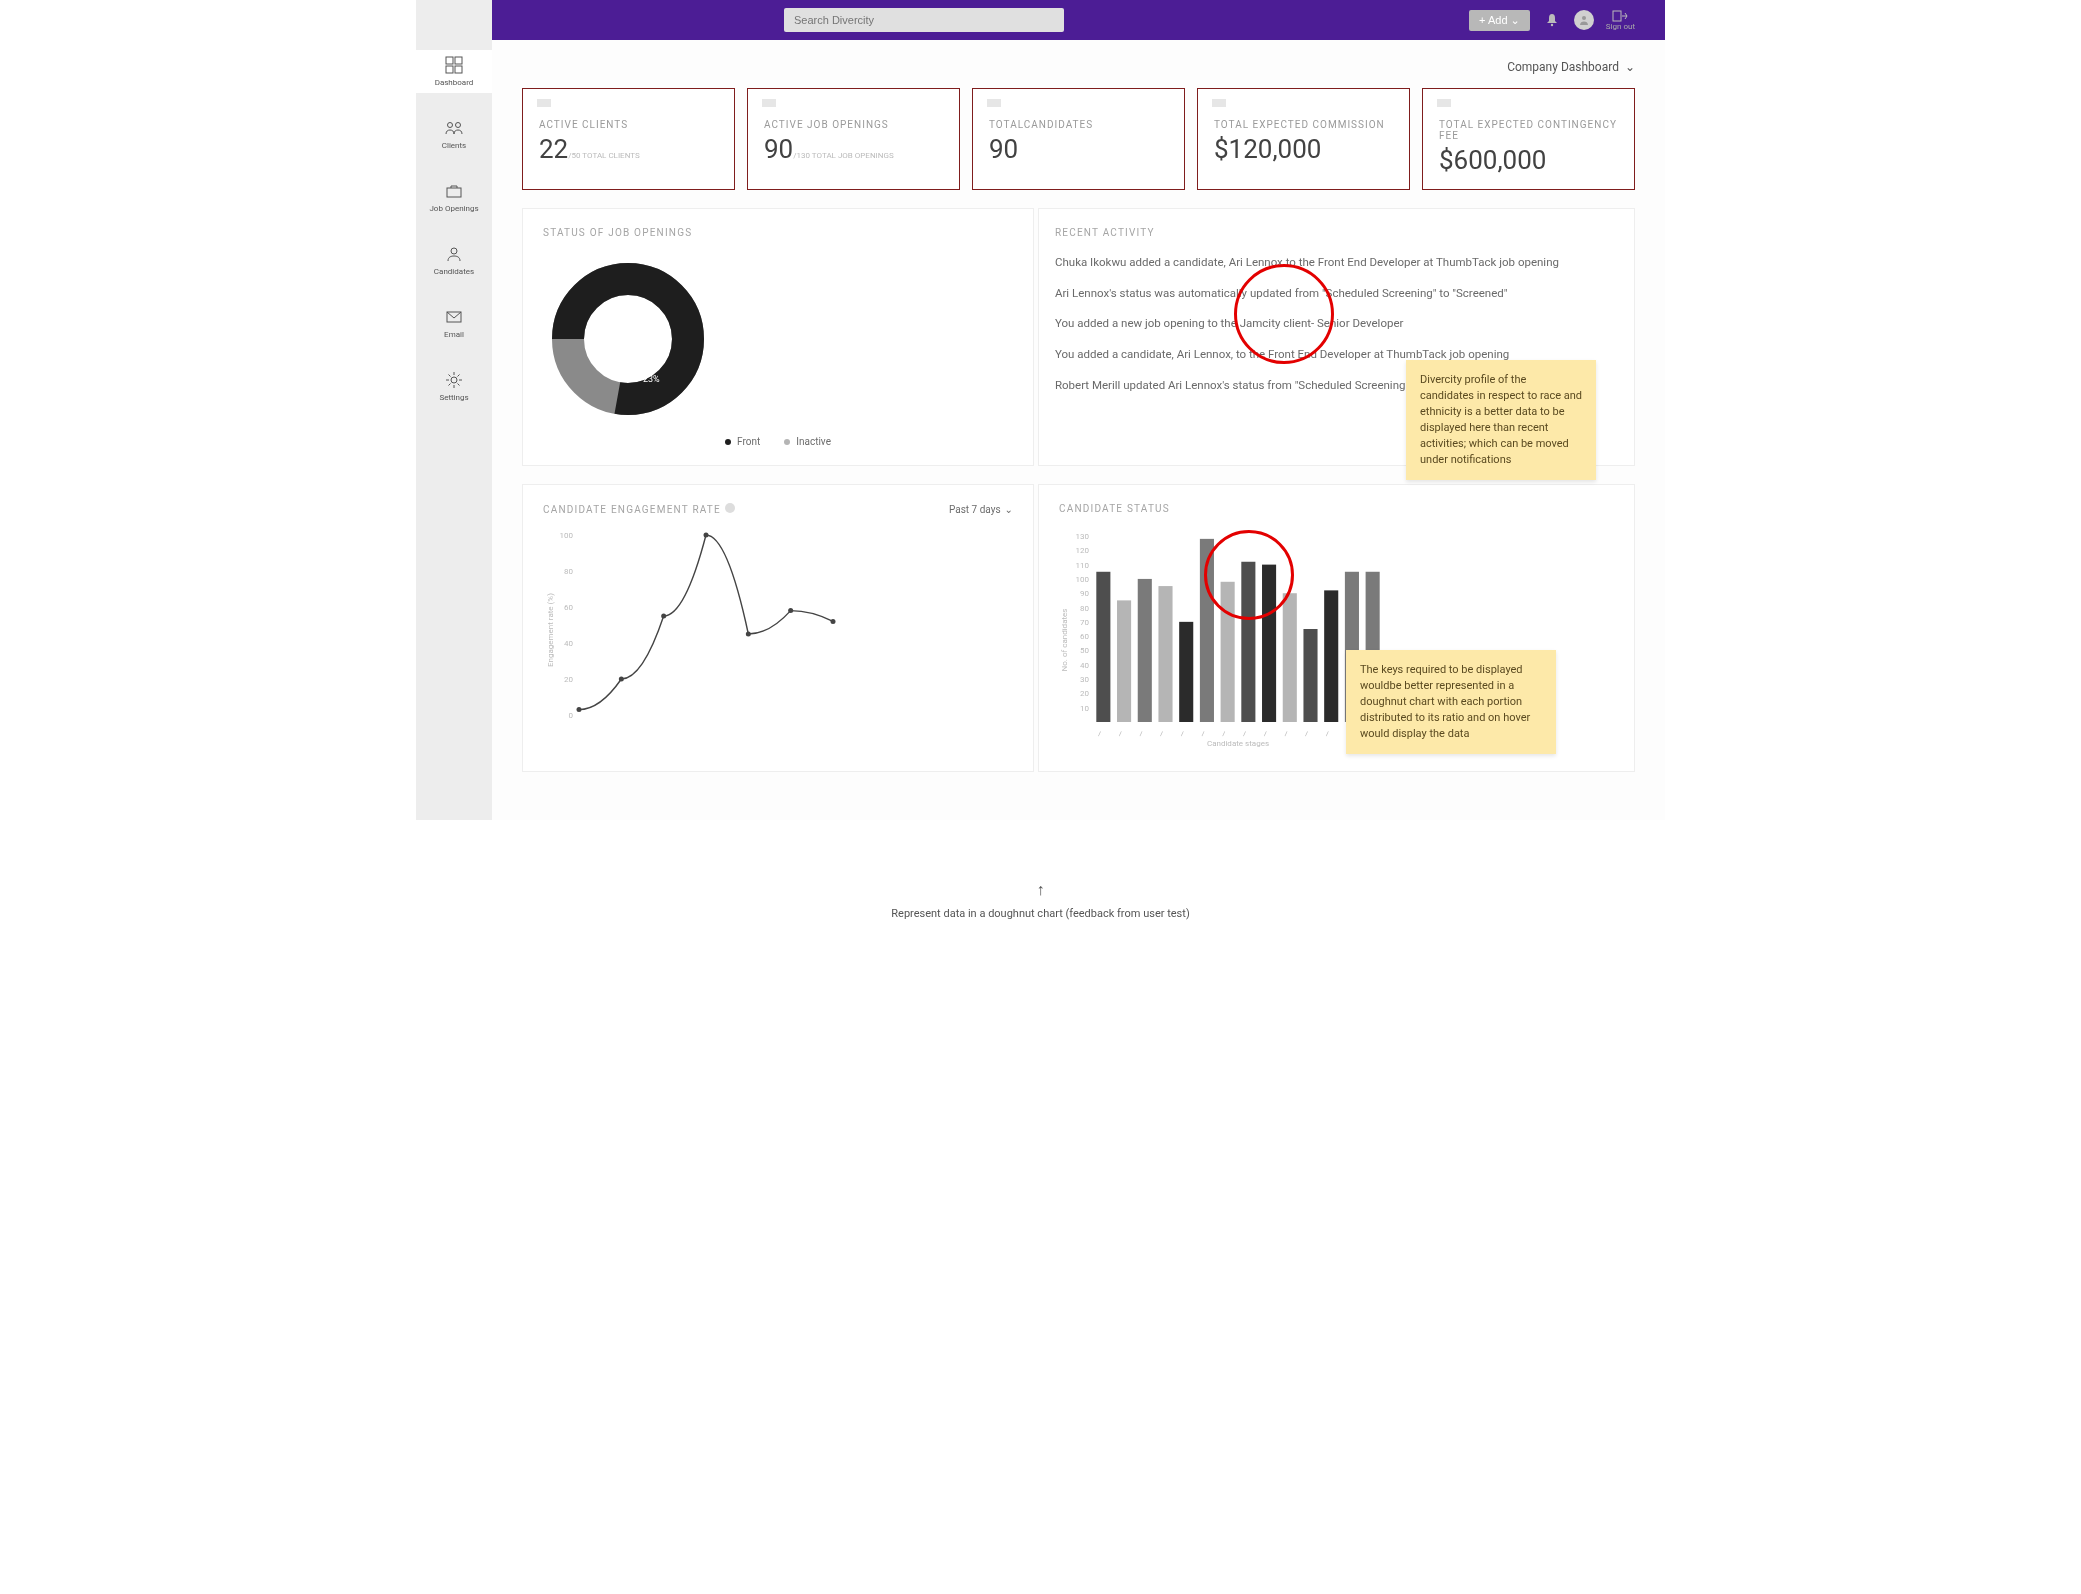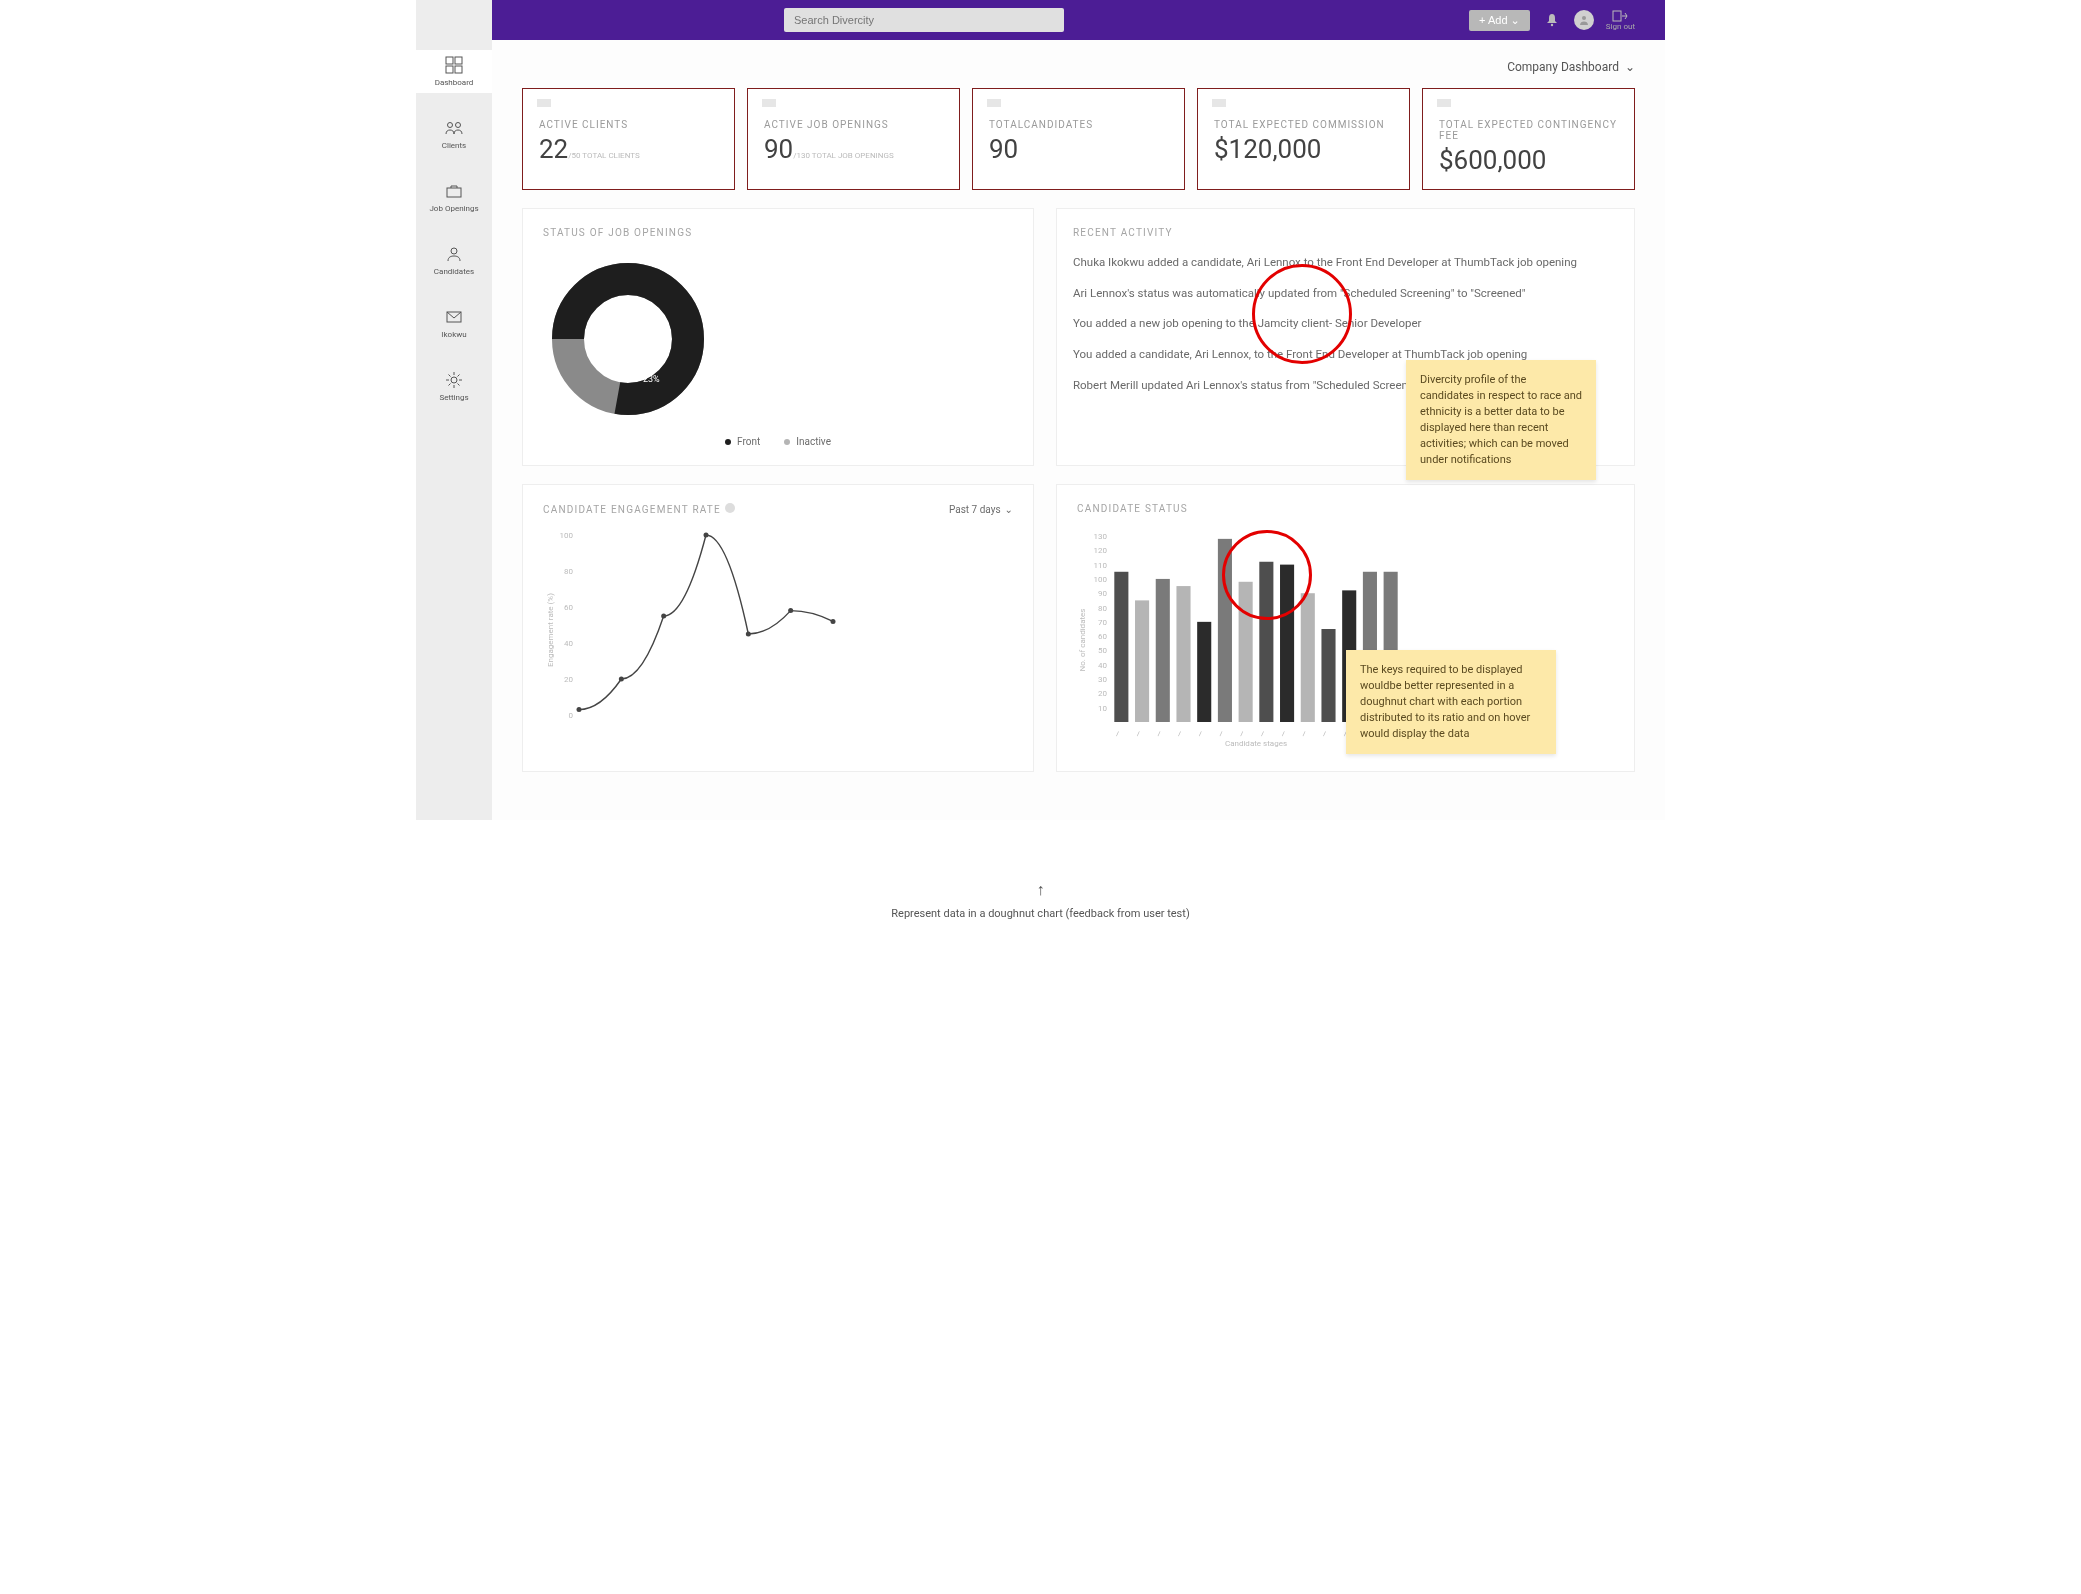--- a/index.html
+++ b/index.html
@@ -103,21 +103,21 @@
     position: relative;
   }
   .stat-dot { width: 14px; height: 8px; background: #e6e6e6; position: absolute; top: 10px; left: 14px; }
   .stat-label {
     font-size: 10px; letter-spacing: 1px; color: #9a9a9a;
     margin-top: 18px; margin-bottom: 4px; text-transform: uppercase;
   }
   .stat-value { font-size: 26px; color: #424242; font-weight: 400; }
   .stat-sub { font-size: 8px; color: #bbb; font-weight: 400; }
   
-  .panels-row { display: flex; gap: 22px; margin-bottom: 18px; }
+  .panels-row { display: flex; gap: 4px; margin-bottom: 18px; }
   .panel {
     background: #fff; border: 1px solid #eee;
     padding: 18px 20px;
     position: relative;
   }
   .panel-title {
     font-size: 10px; letter-spacing: 1.2px; color: #a5a5a5;
     text-transform: uppercase; margin-bottom: 16px;
   }
   .panel-left { flex: 0 0 46%; }
@@ -209,21 +209,21 @@
         </span>
         <span class="label">Candidates</span>
       </div>
       <div class="side-item">
         <span class="icon">
           <svg width="18" height="18" viewBox="0 0 18 18">
               <rect x="2" y="4" width="14" height="10" fill="none" stroke="#555"></rect>
               <path d="M2 4l7 6 7-6" fill="none" stroke="#555"></path>
             </svg>
         </span>
-        <span class="label">Ikokwu</span>
+        <span class="label">Email</span>
       </div>
       <div class="side-item">
         <span class="icon">
           <svg width="18" height="18" viewBox="0 0 18 18">
               <circle cx="9" cy="9" r="3" fill="none" stroke="#555"></circle>
               <path d="M9 1v3M9 14v3M1 9h3M14 9h3M3.5 3.5l2 2M12.5 12.5l2 2M3.5 14.5l2-2M12.5 5.5l2-2" stroke="#555"></path>
             </svg>
         </span>
         <span class="label">Settings</span>
       </div>

